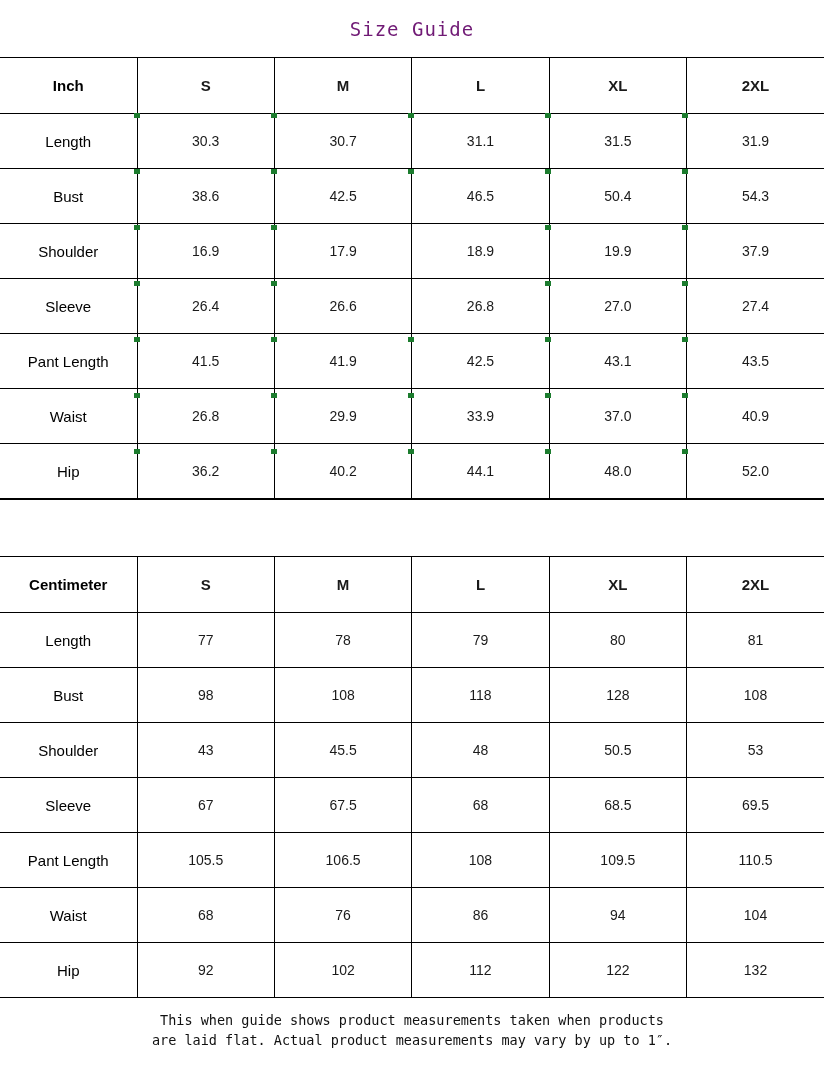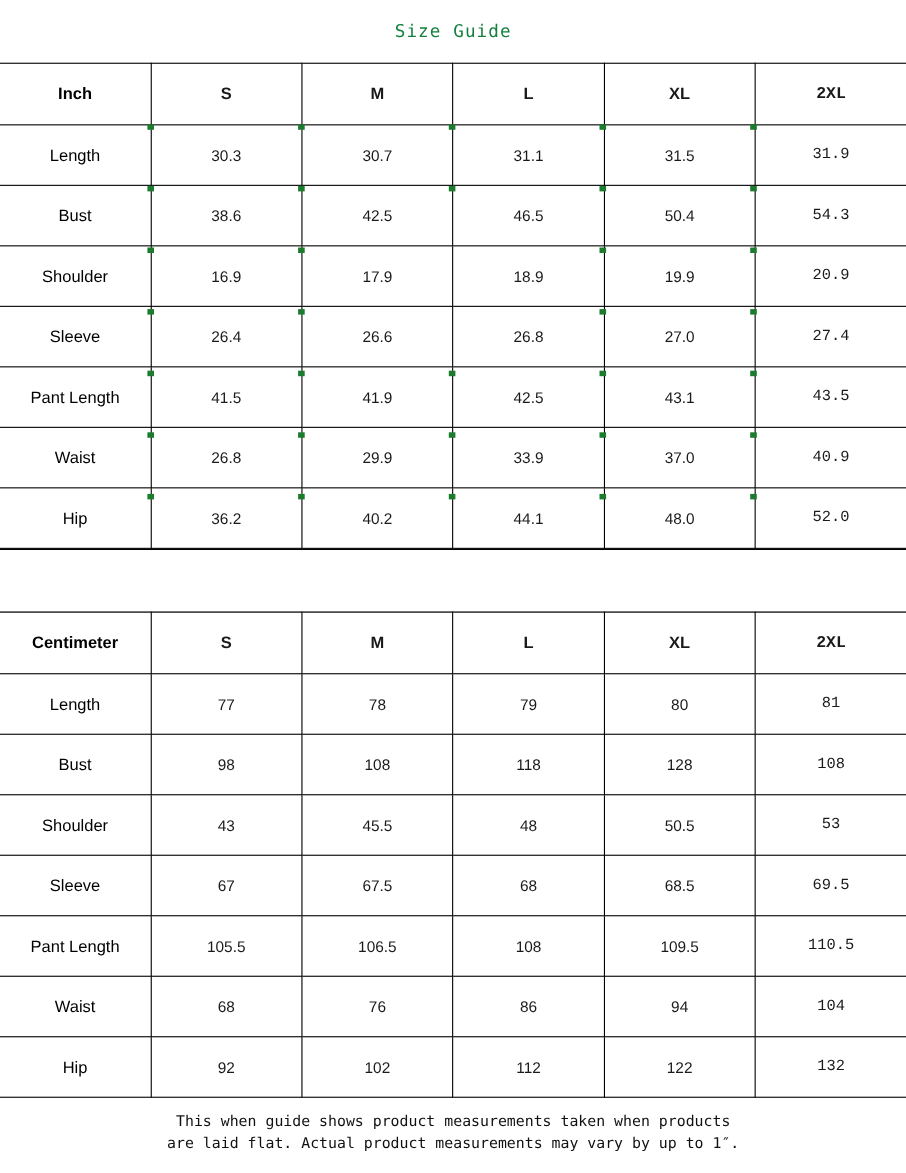--- a/index.html
+++ b/index.html
@@ -19,23 +19,23 @@
     height: 1066px;
     position: relative;
     box-sizing: border-box;
   }
   .title {
     height: 57px;
     display: flex;
     align-items: center;
     justify-content: center;
     font-family: "DejaVu Sans Mono", monospace;
-    font-size: 16px;
+    font-size: 19px;
     letter-spacing: 1px;
-    color: #15803d;
+    color: #701a75;
   }
   table.size-table {
     width: 680px;
     border-collapse: collapse;
     table-layout: fixed;
   }
   table.size-table col.label-col { width: 137px; }
   table.size-table col.size-col { width: 137.4px; }
 
   table.size-table td {
@@ -56,21 +56,21 @@
   table.size-table tr.header-row td {
     font-weight: bold;
     font-size: 15px;
     height: 56px;
   }
   table.size-table tr.header-row td.rowhead {
     font-size: 15px;
   }
   
   table.size-table td:first-child { border-left: none; }
-  table.size-table td:last-child { border-right: none; font-family: Liberation Mono, monospace; }
+  table.size-table td:last-child { border-right: none; }
 
   .gap {
     height: 56px;
     width: 824px;
     background: #ffffff;
     border-left: none;
     border-right: none;
   }
   .gap-wrap {
     width: 824px;
@@ -138,21 +138,21 @@
         <td>46.5</td>
         <td>50.4</td>
         <td>54.3</td>
       </tr>
       <tr>
         <td class="rowhead">Shoulder</td>
         <td>16.9</td>
         <td>17.9</td>
         <td>18.9</td>
         <td>19.9</td>
-        <td>20.9</td>
+        <td>37.9</td>
       </tr>
       <tr>
         <td class="rowhead">Sleeve</td>
         <td>26.4</td>
         <td>26.6</td>
         <td>26.8</td>
         <td>27.0</td>
         <td>27.4</td>
       </tr>
       <tr>

